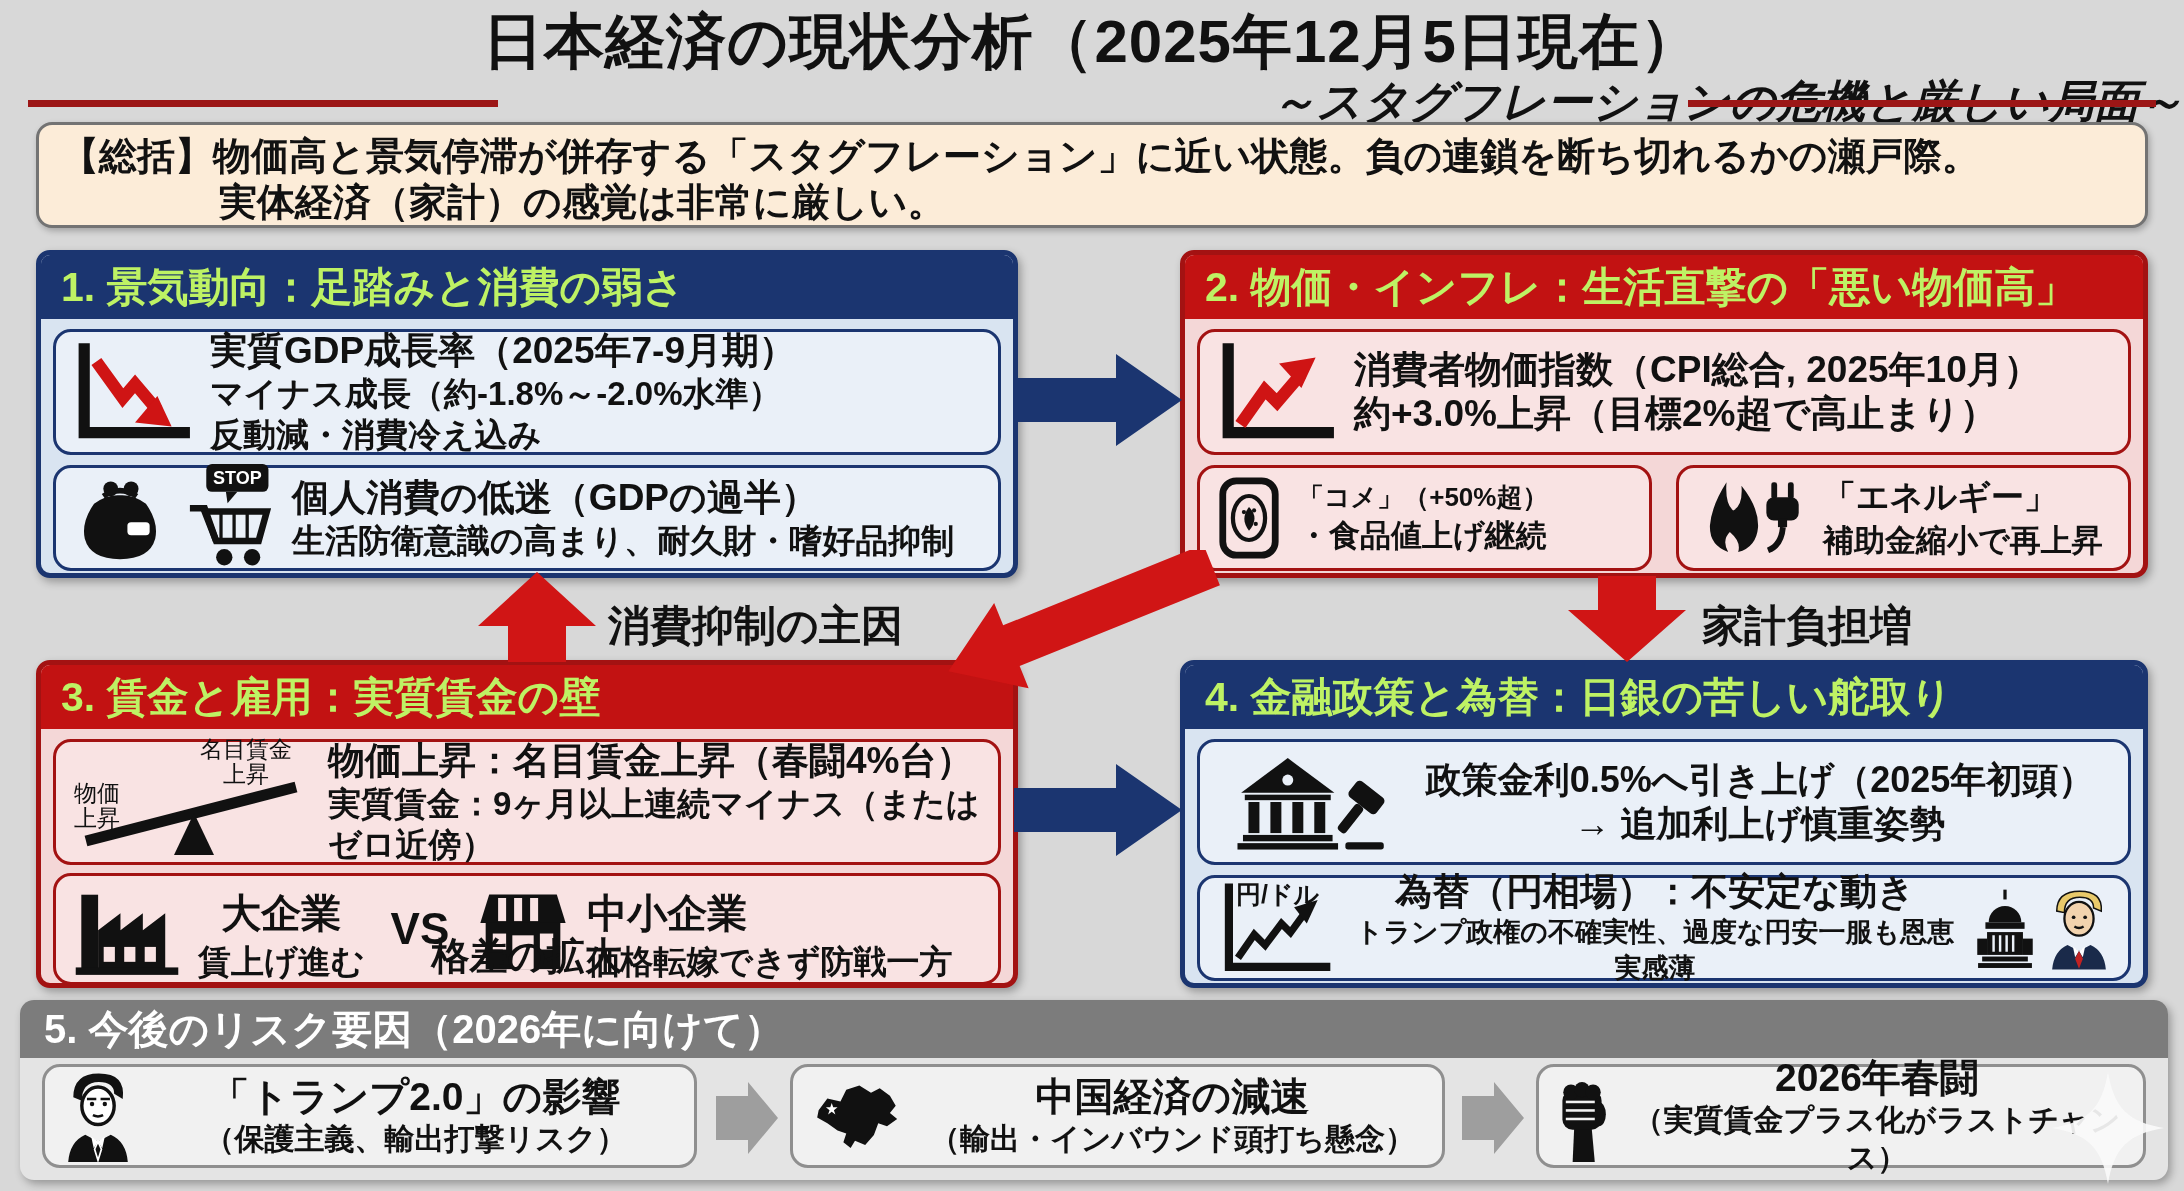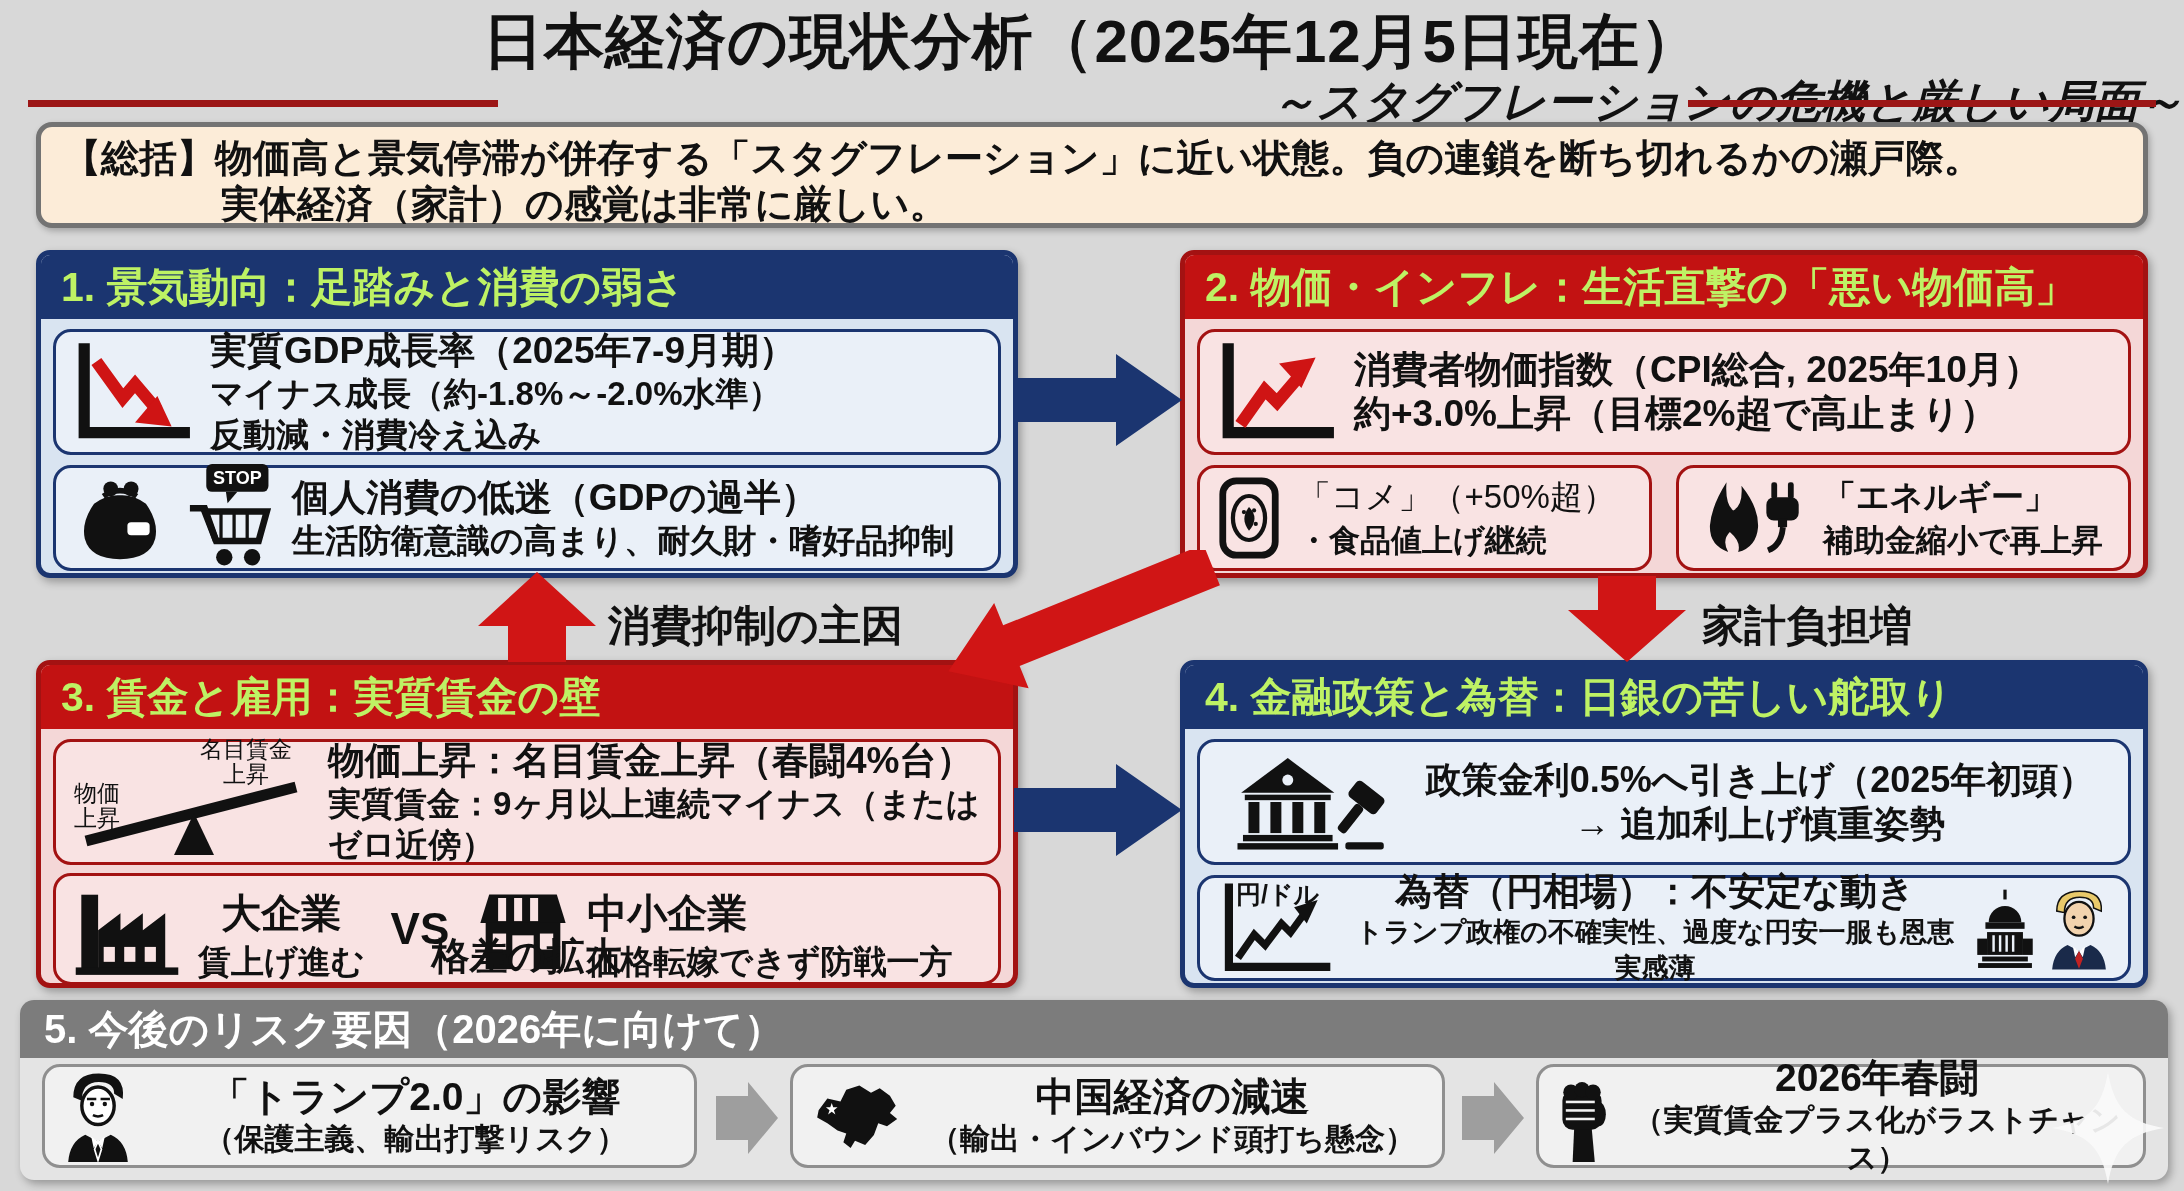--- a/index.html
+++ b/index.html
@@ -2,21 +2,21 @@
 <html><head>
 <meta charset="utf-8">
 <style>
   html,body{margin:0;padding:0;}
   .canvas{position:relative;width:2184px;height:1191px;background:#d8d8d8;
     font-family:"Liberation Sans","DejaVu Sans",sans-serif;color:#111;overflow:hidden;}
   .abs{position:absolute;}
   .title{top:2px;left:0;width:100%;text-align:center;font-size:60px;font-weight:900;letter-spacing:1px;}
   .subtitle{top:72px;left:0;width:100%;text-align:right;font-size:45px;font-weight:900;font-style:italic;}
   .rule{top:100px;height:7px;background:#9c1616;}
-  .summary{left:36px;top:122px;width:2112px;height:106px;background:#fcecd8;border:5px solid #737373;
+  .summary{left:36px;top:122px;width:2112px;height:106px;background:#fcecd8;border:3px solid #737373;
     border-radius:16px;box-sizing:border-box;padding:8px 22px;font-size:38px;font-weight:800;line-height:46px;
     box-shadow:2px 3px 6px rgba(0,0,0,.25);}
   .summary .l2{margin-left:158px;}
   .panel{border-radius:14px;overflow:hidden;box-sizing:border-box;border:5px solid;box-shadow:3px 4px 8px rgba(0,0,0,.3);}
   .panel-blue{border-color:#1b3570;background:#d9e4f1;}
   .panel-red{border-color:#a31212;background:#f4d7d7;}
   .phdr{height:64px;display:flex;align-items:center;padding:0 20px;color:#bef264;font-weight:800;font-size:41px;}
   .hdr-blue{background:#1b3570;}
   .hdr-red{background:#c21212;}
   .inner{position:absolute;border-radius:18px;border:3px solid;box-sizing:border-box;display:flex;align-items:center;gap:16px;padding:6px 16px;}
@@ -109,21 +109,21 @@
     <div class="inner inner-red" style="left:12px;top:210px;width:455px;height:106px;">
       <svg width="66" height="84" viewBox="0 0 78 98">
         <rect x="8" y="5" width="62" height="88" rx="16" fill="none" stroke="#111" stroke-width="8"></rect>
         <ellipse cx="39" cy="49" rx="19" ry="26" fill="none" stroke="#111" stroke-width="5"></ellipse>
         <path d="M39 36 Q52 49 39 64 Q28 50 39 36 Z" fill="#111"></path>
         <circle cx="33" cy="42" r="2.5" fill="#111"></circle>
           <circle cx="45" cy="40" r="2.5" fill="#111"></circle>
           <circle cx="47" cy="56" r="2.5" fill="#111"></circle>
       </svg>
       <div>
-        <div class="t3" style="font-size:33px;font-weight:400;">「コメ」（+50%超）</div>
+        <div class="t3" style="font-size:26px;font-weight:700;">「コメ」（+50%超）</div>
         <div class="t3" style="font-size:31px;">・食品値上げ継続</div>
       </div>
     </div>
     <div class="inner inner-red" style="left:491px;top:210px;width:455px;height:106px;">
       <svg width="112" height="82" viewBox="0 0 135 98">
         <path d="M38 6 Q20 34 18 58 Q17 82 40 90 Q32 76 42 66 Q56 78 52 90 Q74 84 76 60 Q77 36 56 10 Q58 34 46 40 Q36 32 38 6 Z" fill="#111"></path>
         <rect x="92" y="6" width="7" height="20" rx="3" fill="#111"></rect>
           <rect x="112" y="6" width="7" height="20" rx="3" fill="#111"></rect>
         <rect x="86" y="24" width="39" height="28" rx="9" fill="#111"></rect>
         <rect x="100" y="50" width="11" height="10" fill="#111"></rect>

